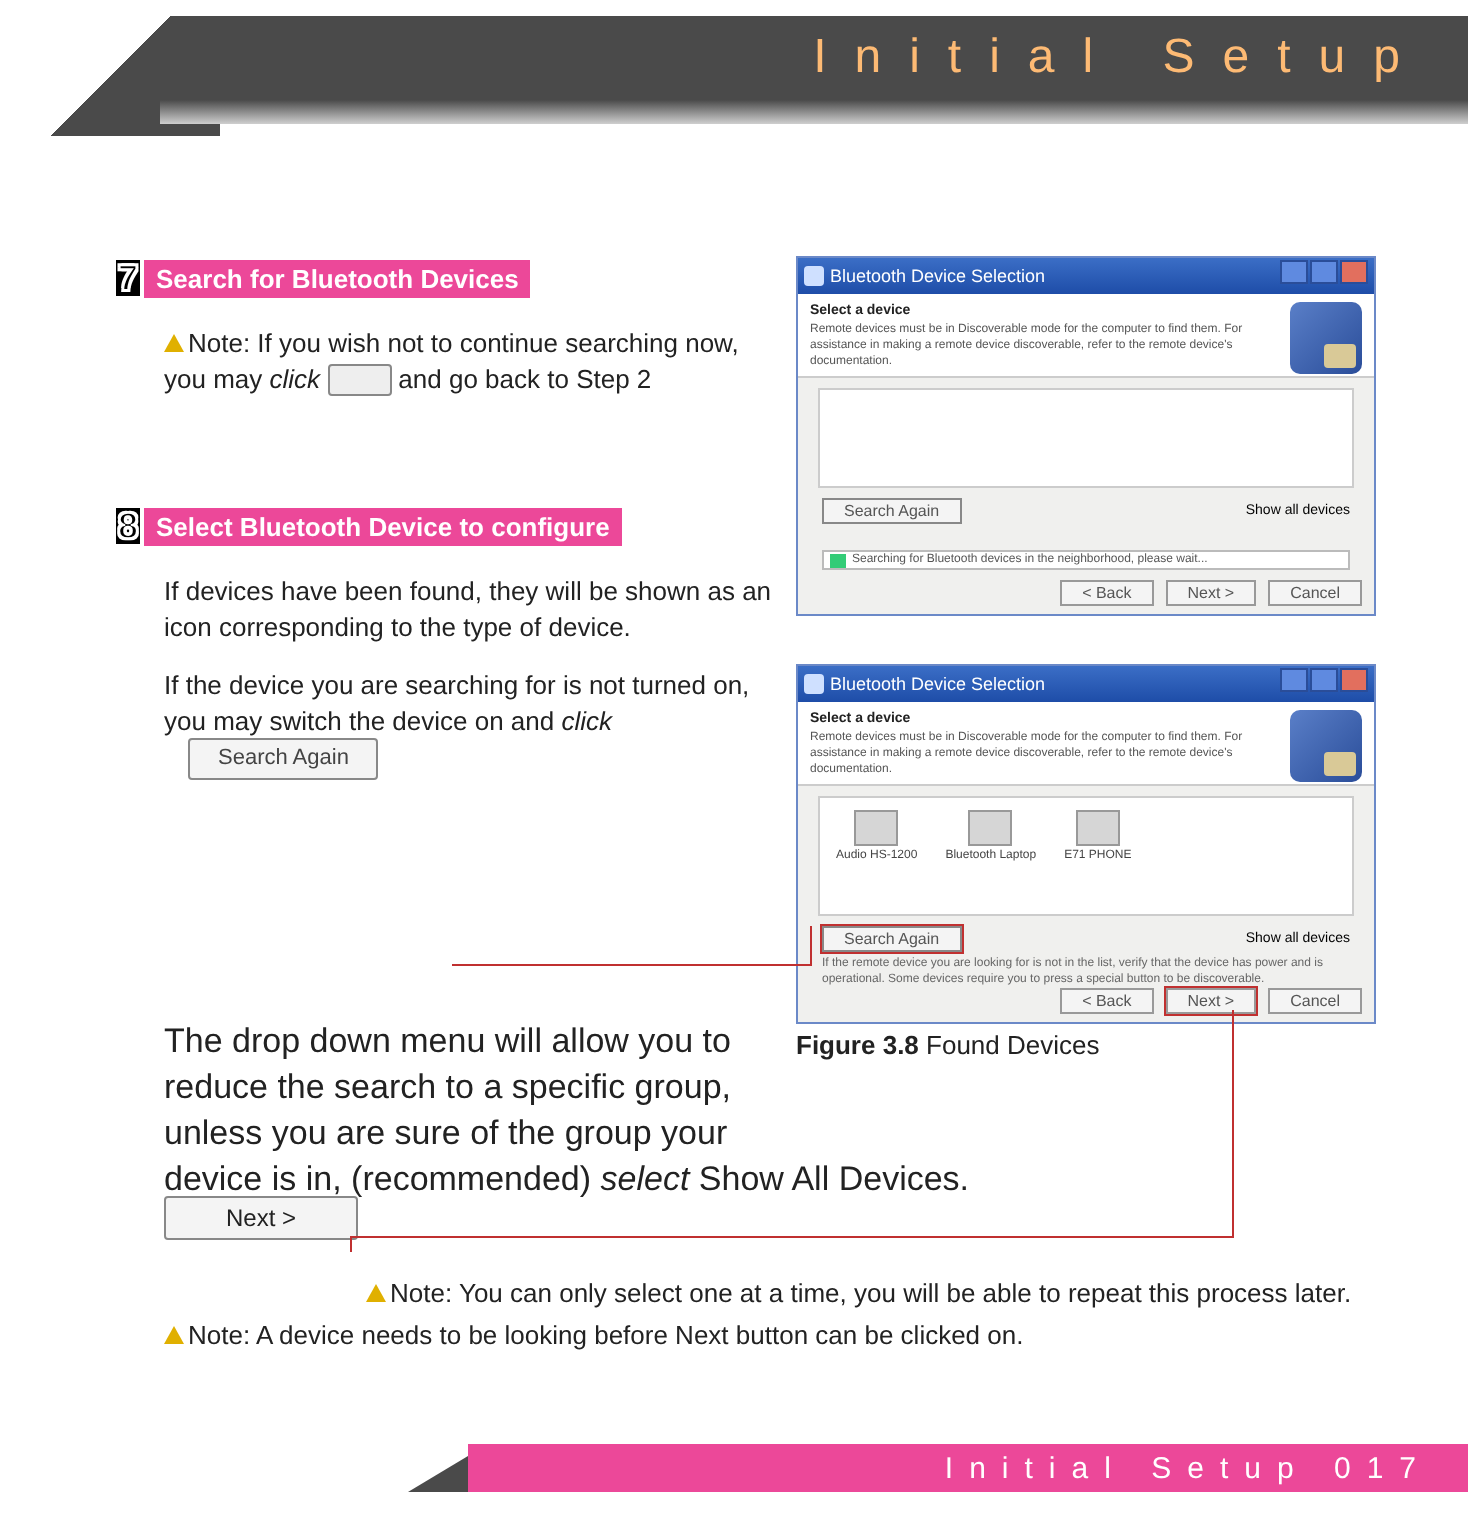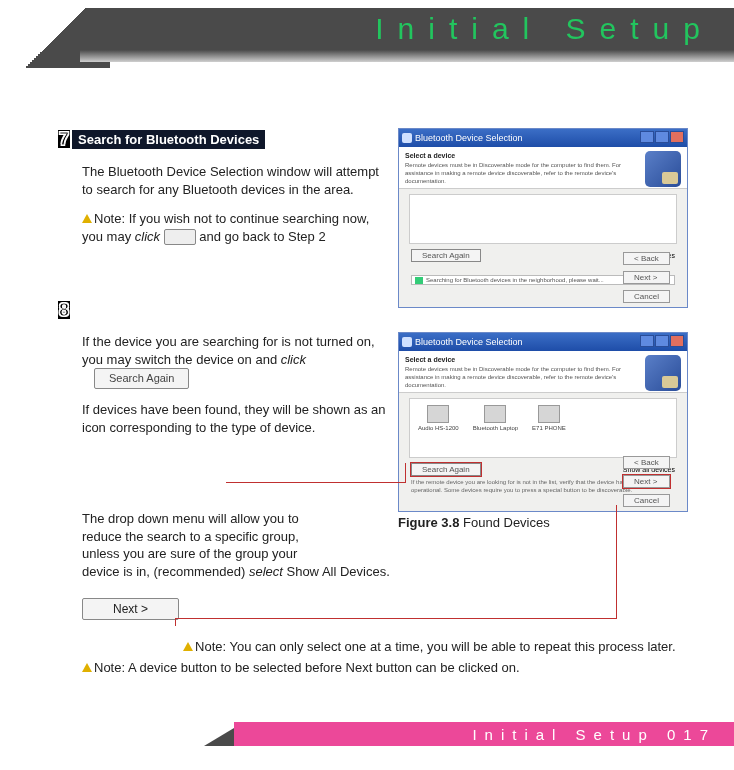--- a/index.html
+++ b/index.html
@@ -23,22 +23,22 @@
     left: 80px;
     right: 0;
     height: 42px;
     background: #4a4a4a;
     display: flex;
     align-items: center;
     justify-content: flex-end;
     padding-right: 20px;
   }
   .header-title {
-    color: #22c55e;
-    font-size: 30px;
+    color: #fdba74;
+    font-size: 24px;
     letter-spacing: 14px;
     font-weight: 300;
   }
   .header-wedge {
     position: absolute;
     top: 8px;
     left: 0;
     width: 110px;
     height: 60px;
     background: linear-gradient(135deg, #fff 50%, #4a4a4a 50%);
@@ -71,21 +71,21 @@
     font-weight: 900;
     color: #000;
     -webkit-text-stroke: 1px #fff;
     text-shadow: -1px -1px 0 #fff, 1px -1px 0 #fff, -1px 1px 0 #fff, 1px 1px 0 #fff;
     background: #000;
     margin-right: 2px;
     line-height: 18px;
     padding: 0 1px;
   }
   .step-title {
-    background: #0f172a;
+    background: #ec4899;
     color: #fff;
     font-weight: bold;
     font-size: 13px;
     padding: 2px 6px;
   }
   .step-body {
     margin-left: 24px;
     margin-top: 14px;
     font-size: 13px;
     line-height: 1.35;
@@ -247,24 +247,23 @@
   }
   .mw-hint {
     font-size: 6px;
     color: #666;
     padding: 3px 12px;
     line-height: 1.3;
   }
   .mw-bottom {
     position: absolute;
     bottom: 4px;
-    right: 17px;
+    right: 6px;
     display: flex;
     gap: 6px;
-    flex-direction: column;
   }
   .mw-bottom span {
     display: inline-block;
     background: #f4f4f4;
     border: 1px solid #999;
     padding: 1px 10px;
     font-size: 8px;
     color: #555;
   }
   .mw-progress {
@@ -326,59 +325,59 @@
   <div class="header-under"></div>
 
   <div class="content">
 
     <div class="step">
       <div class="step-row">
         <span class="step-num">7</span>
         <span class="step-title">Search for Bluetooth Devices</span>
       </div>
       <div class="step-body">
-        <p>The Bluetooth Device Selection window will attempt to search for any Bluetooth devices in the area.</p>
         <p>
           <span class="note-icon"></span><span>Note: If you wish not to continue searching now, you may </span><i>click</i>
           <span class="inline-btn">&nbsp;&nbsp;&nbsp;&nbsp;&nbsp;</span><span> and go back to Step 2</span>
         </p>
       </div>
     </div>
 
     <div class="step" style="margin-top:56px;">
       <div class="step-row">
         <span class="step-num">8</span>
+        <span class="step-title">Select Bluetooth Device to configure</span>
       </div>
       <div class="step-body">
+        <p>If devices have been found, they will be shown as an icon corresponding to the type of device.</p>
         <p>
           <span>If the device you are searching for is not turned on, you may switch the device on and </span><i>click</i>
           <span class="btn-search-again">Search Again</span>
         </p>
-        <p>If devices have been found, they will be shown as an icon corresponding to the type of device.</p>
-      </div>
-    </div>
-
-  </div>
-
-  <div style="position:absolute; left:82px; top:510px; width:610px; font-size:13px; line-height:1.35; color:#222;">
+      </div>
+    </div>
+
+  </div>
+
+  <div style="position:absolute; left:82px; top:510px; width:610px; font-size:17px; line-height:1.35; color:#222;">
     The drop down menu will allow you to<br>
     reduce the search to a specific group,<br>
     unless you are sure of the group your<br>
     device is in, (recommended) <i>select</i><span> Show All Devices.</span>
   </div>
 
   <div style="position:absolute; left:82px; top:598px; width:616px; font-size:13px; line-height:1.35; color:#222;">
     <div style="display:flex; align-items:flex-start;">
       <span class="btn-next">Next &gt;</span>
       <span style="margin-left:4px;margin-top:40px;">
         <span class="note-icon"></span><span>Note: You can only select one at a time, you will be able to repeat this process later.</span>
       </span>
     </div>
     <p style="margin:3px 0 0 0;">
-      <span class="note-icon"></span><span>Note: A device button to be selected before Next button can be clicked on.</span>
+      <span class="note-icon"></span><span>Note: A device needs to be looking before Next button can be clicked on.</span>
     </p>
   </div>
 
   <style></style>
 
   <style>
     .content .step:nth-of-type(2) .step-body p:last-of-type + p { display:none; }
   </style>
 
   <div class="fig" style="top:128px; left:398px; position:absolute;">

